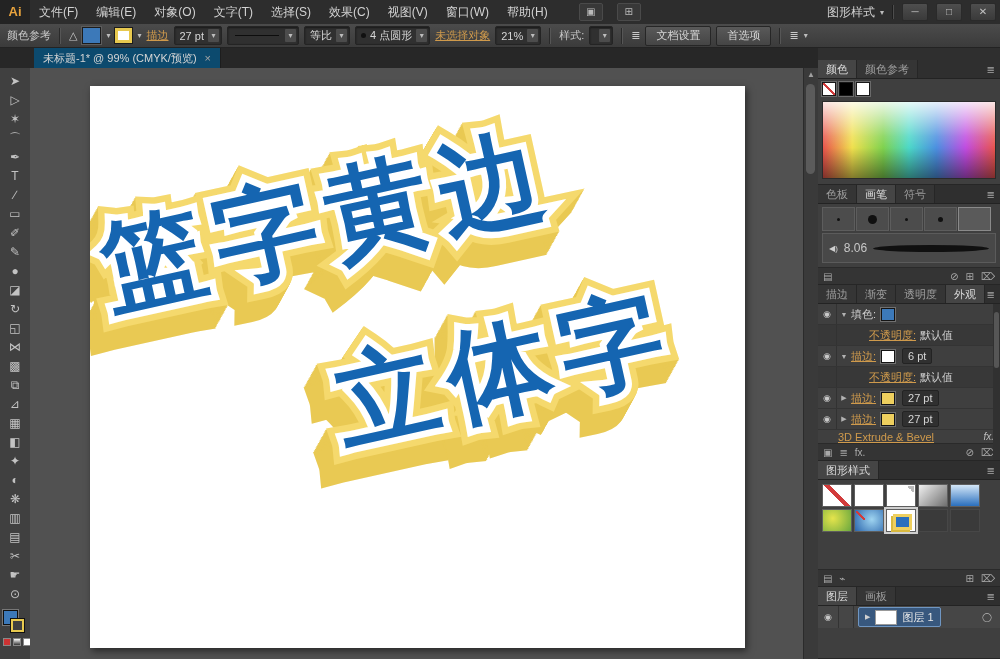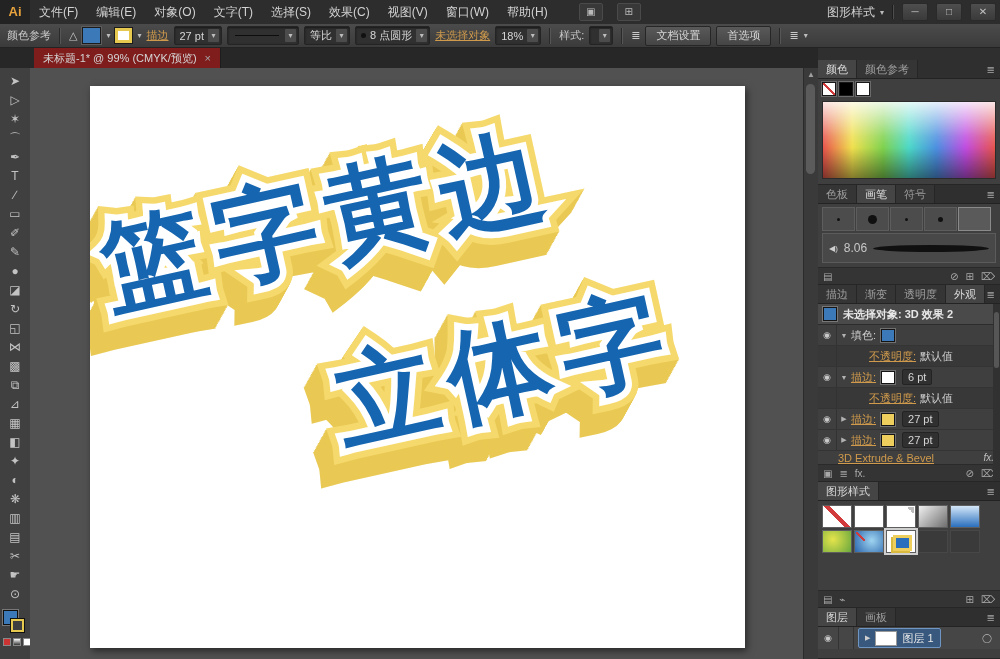--- a/index.html
+++ b/index.html
@@ -39,21 +39,21 @@
   .cb-btn{height:18px;line-height:17px;padding:0 10px;border:1px solid #262626;border-radius:2px;
           background:linear-gradient(#595959,#454545);color:#d6d6d6;}
   .minidrop{font-size:8px;color:#bdbdbd;}
   .strokeline{width:44px;height:1px;background:#0d0d0d;margin:0 2px;}
   .bullet{width:5px;height:5px;border-radius:50%;background:#111;margin-right:4px;}
 
   
   .tabbar{position:absolute;left:0;top:48px;width:818px;height:20px;background:#272727;
           border-bottom:1px solid #191919;}
   .doc-tab{position:absolute;left:34px;top:0;height:20px;display:flex;align-items:center;gap:8px;
-           padding:0 9px;background:#7f1d1d;color:#d4d4d4;font-size:11px;border-right:1px solid #1d1d1d;}
+           padding:0 9px;background:#0c4a6e;color:#d4d4d4;font-size:11px;border-right:1px solid #1d1d1d;}
   .doc-tab .x{color:#a6a6a6;font-size:11px;}
 
   
   .toolbar{position:absolute;left:0;top:68px;width:30px;height:591px;background:#404040;
            border-right:1px solid #292929;}
   .tools{display:flex;flex-direction:column;align-items:center;padding-top:4px;}
   .tool{width:28px;height:19px;line-height:19px;text-align:center;color:#c3c3c3;font-size:12px;}
   .color-widget{position:absolute;left:3px;top:542px;width:24px;height:46px;}
   .fill-ind{position:absolute;left:0;top:0;width:13px;height:13px;background:#3c79b9;
             border:1px solid #111;box-shadow:0 0 0 1px #777;}
@@ -222,26 +222,26 @@
     <span class="combo">
       <span class="strokeline"></span>
       <span class="arr">▾</span>
     </span>
     <span class="combo">
       <span>等比</span>
       <span class="arr">▾</span>
     </span>
     <span class="combo">
       <span class="bullet"></span>
-      <span>8 点圆形</span>
+      <span>4 点圆形</span>
       <span class="arr">▾</span>
     </span>
     <span class="linktext">未选择对象</span>
     <span class="combo">
-      <span>18%</span>
+      <span>21%</span>
       <span class="arr">▾</span>
     </span>
     <span class="cb-sep"></span>
     <span>样式:</span>
     <span class="combo">
       <span class="arr">▾</span>
     </span>
     <span class="cb-sep"></span>
     <span>≣</span>
     <span class="cb-btn">文档设置</span>
@@ -408,24 +408,20 @@
     </div>
 
     <div class="ptabs">
       <span class="ptab">描边</span>
       <span class="ptab">渐变</span>
       <span class="ptab">透明度</span>
       <span class="ptab active">外观</span>
       <span class="pmenu">≣</span>
     </div>
     <div class="pbody ap-rows">
-      <div class="ap-head">
-        <span class="ap-thumb"></span>
-        <span>未选择对象: 3D 效果 2</span>
-      </div>
       <div class="ap-row">
         <span class="eyecol">◉</span>
         <span class="tw">▼</span>
         <span>填色:</span>
         <span class="ap-swatch blue"></span>
       </div>
       <div class="ap-row alt">
         <span class="eyecol empty">.</span>
         <span class="ap-indent"></span>
         <span class="linktext">不透明度:</span>

